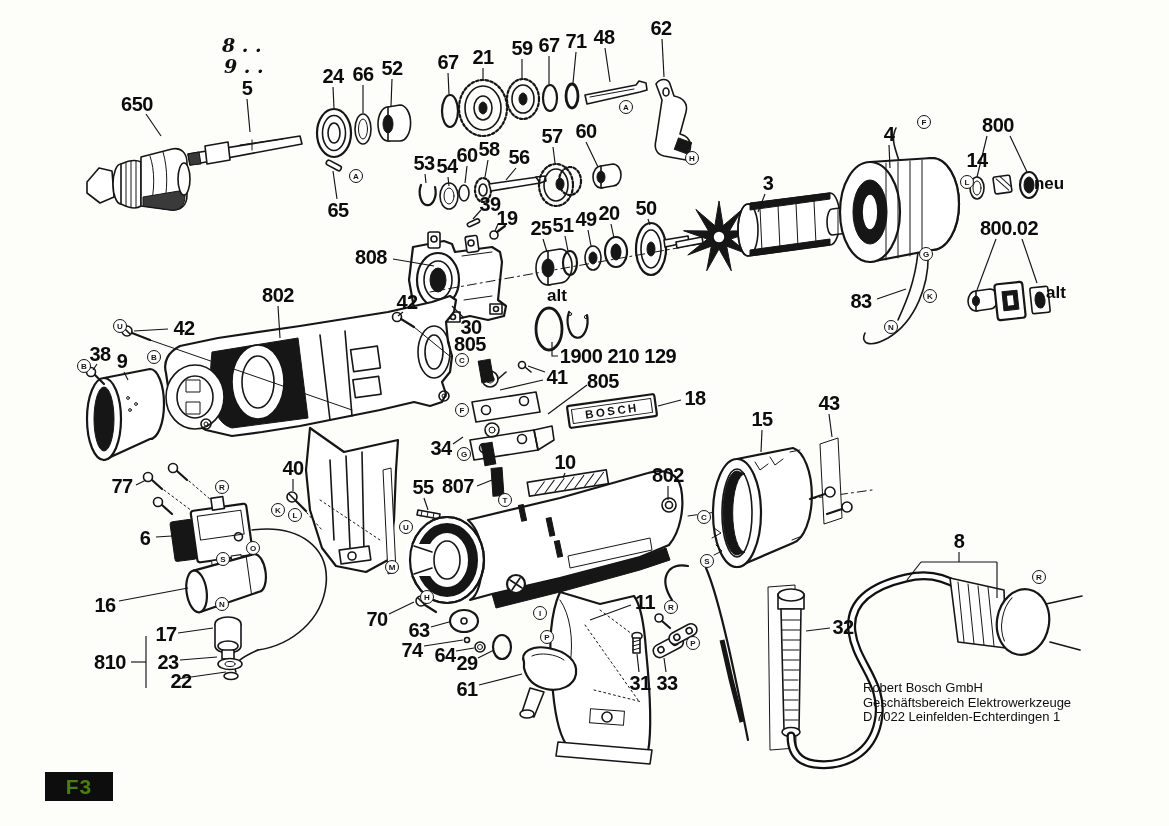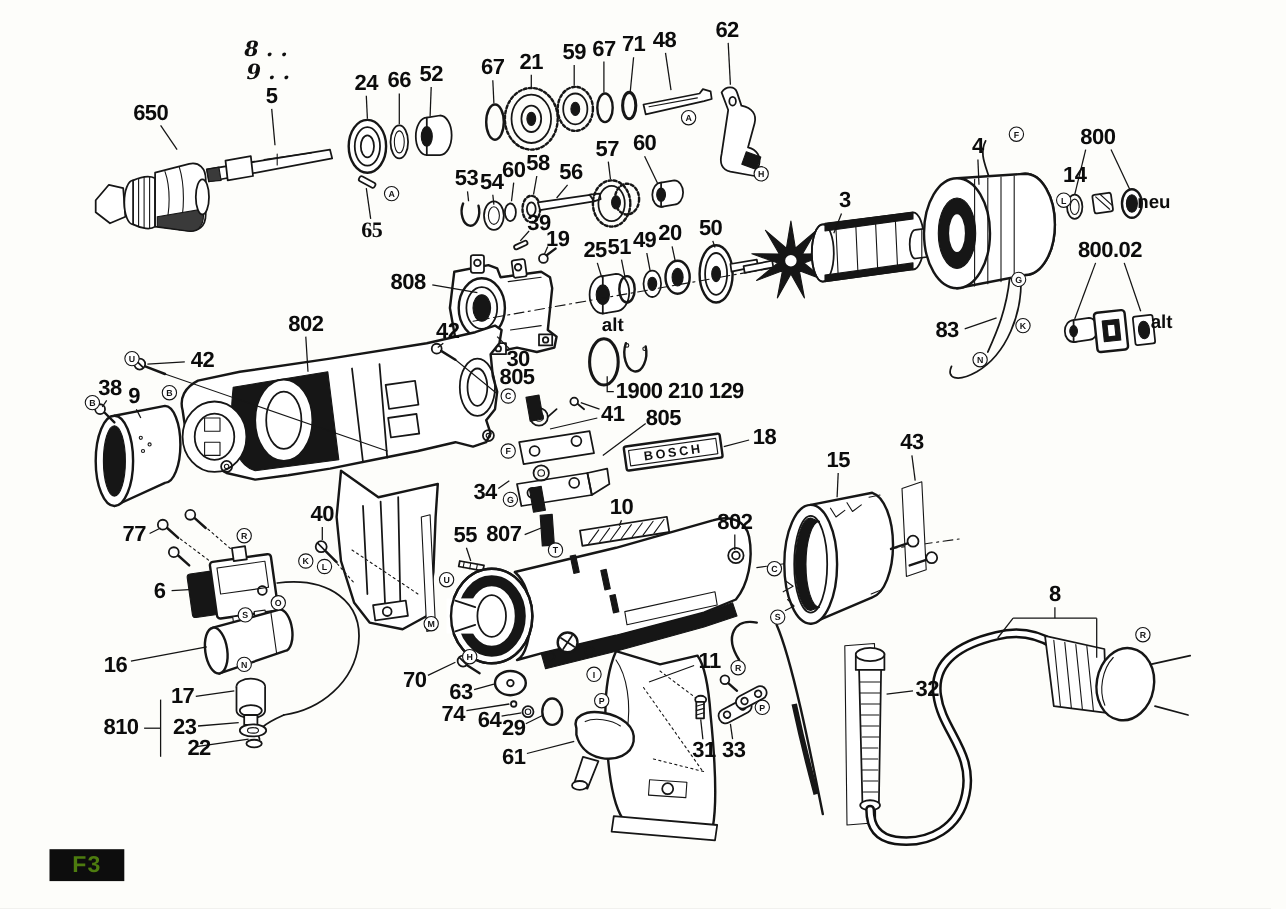--- a/index.html
+++ b/index.html
@@ -563,21 +563,21 @@
       <div class="part-label" style="left: 333px; top: 76px;">24</div>
       <div class="part-label" style="left: 363px; top: 74px;">66</div>
       <div class="part-label" style="left: 392px; top: 68px;">52</div>
       <div class="part-label" style="left: 448px; top: 62px;">67</div>
       <div class="part-label" style="left: 483px; top: 57px;">21</div>
       <div class="part-label" style="left: 522px; top: 48px;">59</div>
       <div class="part-label" style="left: 549px; top: 45px;">67</div>
       <div class="part-label" style="left: 576px; top: 41px;">71</div>
       <div class="part-label" style="left: 604px; top: 37px;">48</div>
       <div class="part-label" style="left: 661px; top: 28px;">62</div>
-      <div class="part-label" style="left: 338px; top: 210px; font-family: Liberation Serif, serif;">65</div>
+      <div class="part-label" style="left: 338px; top: 210px;">65</div>
       <div class="part-label" style="left: 424px; top: 163px;">53</div>
       <div class="part-label" style="left: 447px; top: 166px;">54</div>
       <div class="part-label" style="left: 467px; top: 155px;">60</div>
       <div class="part-label" style="left: 489px; top: 149px;">58</div>
       <div class="part-label" style="left: 519px; top: 157px;">56</div>
       <div class="part-label" style="left: 552px; top: 136px;">57</div>
       <div class="part-label" style="left: 586px; top: 131px;">60</div>
       <div class="part-label" style="left: 490px; top: 204px;">39</div>
       <div class="part-label" style="left: 507px; top: 218px;">19</div>
       <div class="part-label" style="left: 371px; top: 257px;">808</div>
@@ -662,17 +662,22 @@
       <div class="ref-letter" style="left: 693px; top: 643px;">P</div>
       <div class="ref-letter" style="left: 704px; top: 517px;">C</div>
       <div class="ref-letter" style="left: 707px; top: 561px;">S</div>
       <div class="ref-letter" style="left: 1039px; top: 577px;">R</div>
     </div>
 
   <div class="variant" style="left:222px;top:34px;">8 . .</div>
   <div class="variant" style="left:224px;top:55px;">9 . .</div>
 
   <div id="footer-block">
+    <div id="footer-company">
+      <div>Robert Bosch GmbH</div>
+      <div>Geschäftsbereich Elektrowerkzeuge</div>
+      <div>D 7022 Leinfelden-Echterdingen 1</div>
+    </div>
   </div>
 
   <div id="f3-logo">F3</div>
 
 </div>
 
 </body></html>

